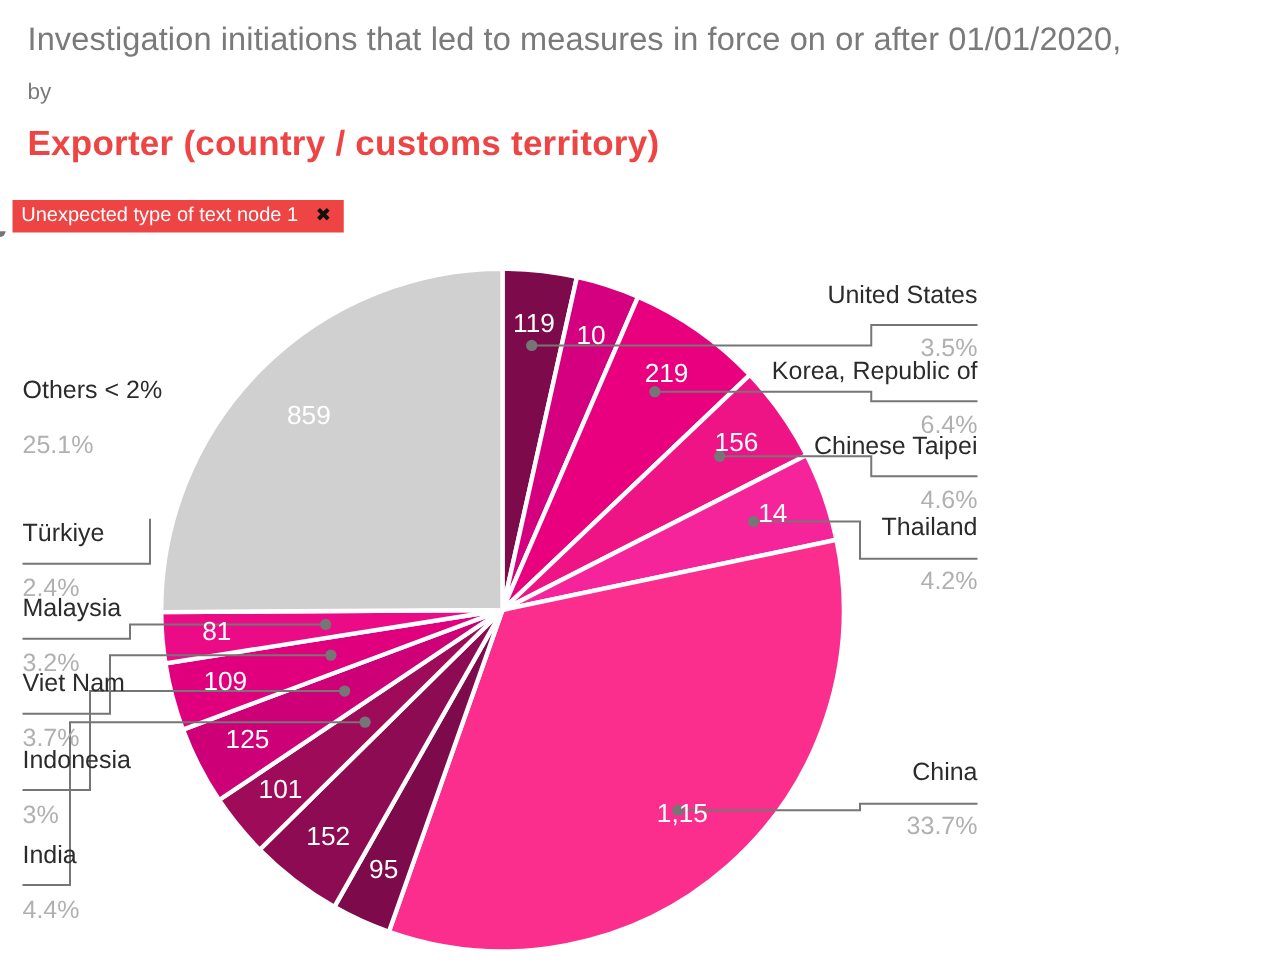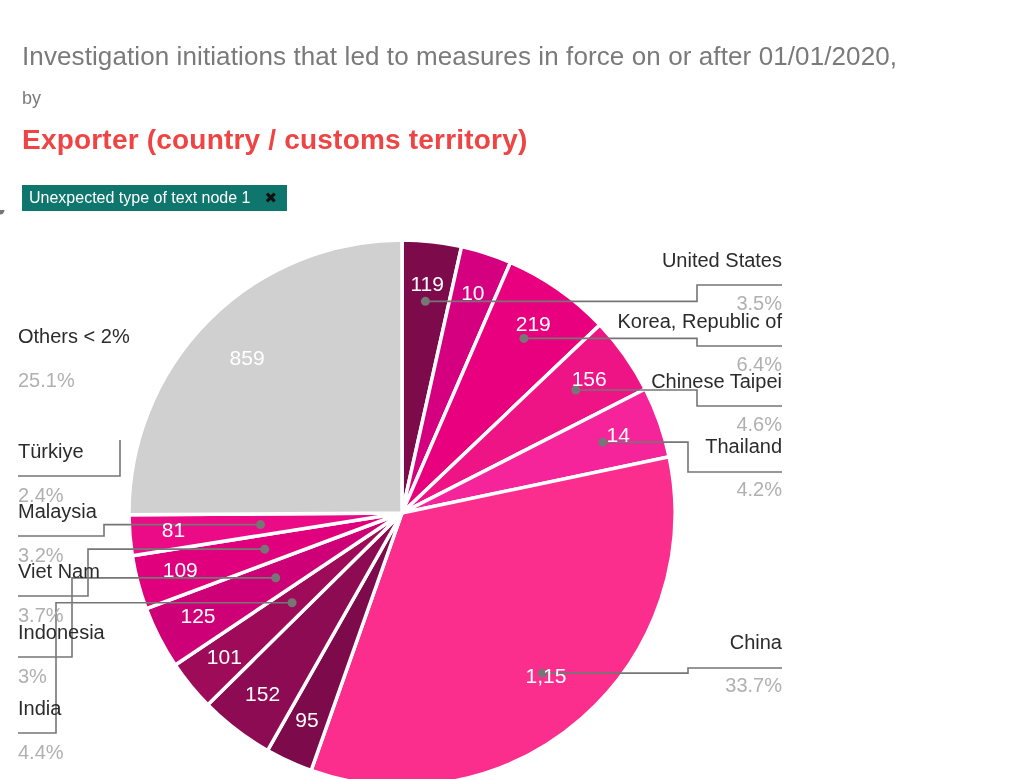--- a/index.html
+++ b/index.html
@@ -1,40 +1,40 @@
 <!DOCTYPE html>
 <html><head>
 <meta charset="utf-8">
 <style>
   html,body{margin:0;padding:0;}
   body{
     width:1024px;height:779px;background:#ffffff;overflow:hidden;
     font-family:"Liberation Sans","DejaVu Sans",sans-serif;
     -webkit-font-smoothing:antialiased;
   }
-  #root{position:relative;width:1024px;height:607px;margin-top:25px;}
+  #root{position:relative;width:1024px;height:607px;}
 
   
   .title-wrap{position:absolute;left:22px;top:10px;width:1000px;}
   .title-line1{
     font-size:26px;color:#7a7a7a;font-weight:400;line-height:42px;
     letter-spacing:0.1px;white-space:nowrap;
   }
   .title-line2{
     font-size:18px;color:#7a7a7a;font-weight:400;line-height:42px;
   }
   .title-main{
     font-size:28px;color:#ef4444;font-weight:bold;line-height:38px;
     margin-top:2px;letter-spacing:0.2px;
   }
 
   
   .err-badge{
-    position:absolute;left:22px;top:160px;height:26px;
-    background:#0f766e;color:#ffffff;display:flex;align-items:center;
+    position:absolute;left:10px;top:160px;height:26px;
+    background:#ef4444;color:#ffffff;display:flex;align-items:center;
     padding:0 0 0 7px;box-sizing:border-box;
   }
   .err-text{font-size:16px;line-height:26px;color:#fff;white-space:nowrap;}
   .err-close{
     margin-left:14px;margin-right:10px;font-size:15px;font-weight:bold;
     color:#111;cursor:pointer;line-height:26px;
   }
 
   
   #chart{position:absolute;left:0;top:185px;width:1024px;height:594px;}

